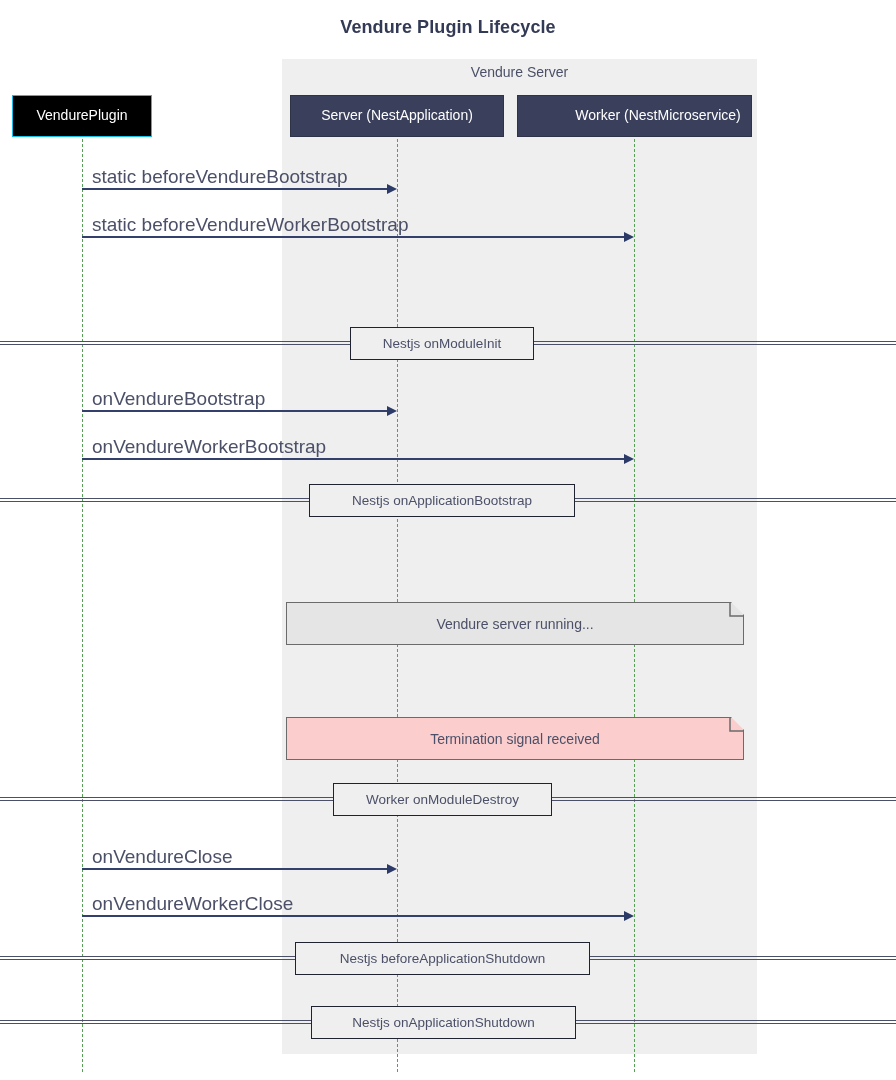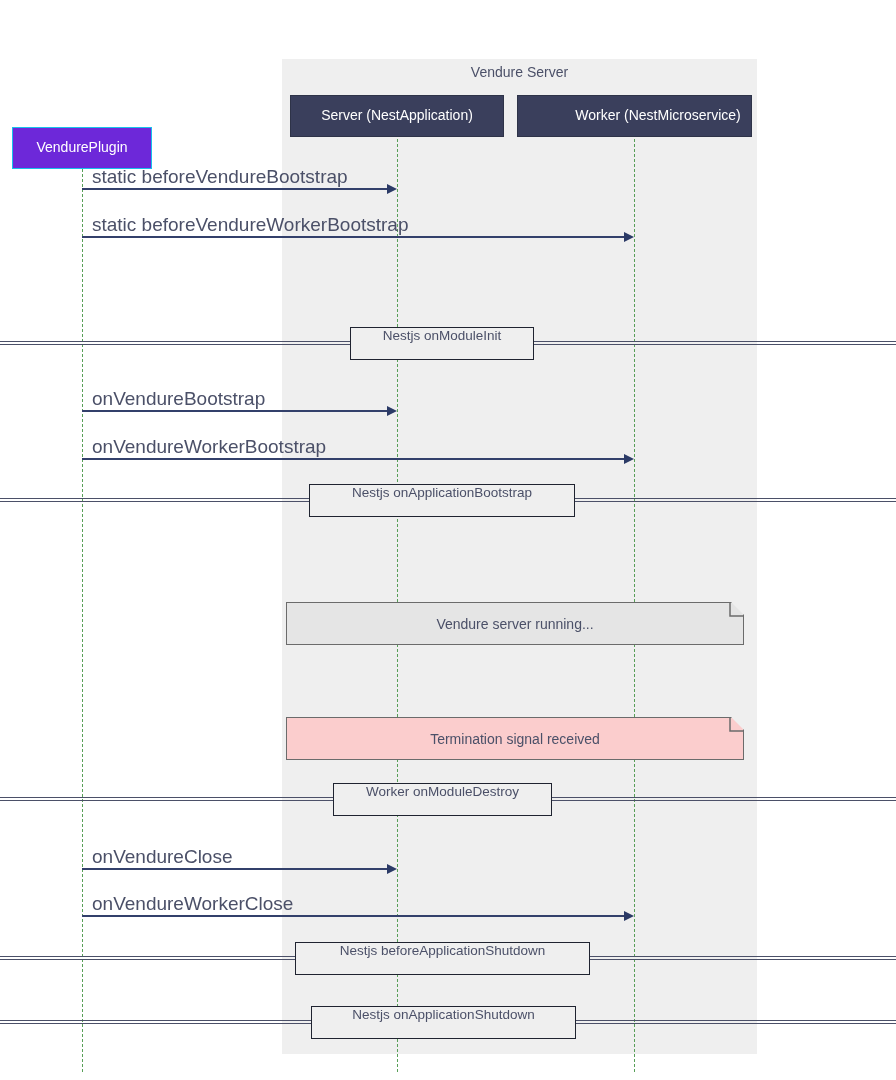--- a/index.html
+++ b/index.html
@@ -60,23 +60,22 @@
     display: flex;
     align-items: center;
     justify-content: center;
     font-size: 14px;
     color: #ffffff;
     border: 1px solid rgba(0,0,0,0.12);
     text-align: center;
     line-height: 1.1;
   }
   .participant.cyan {
-    background: #6d28d9;
+    background: #000000;
     border-color: #17c0eb;
-    margin-top: 32px;
   }
   .participant.navy {
     background: #3a3f5c;
     border-color: #2e3348;
   }
 
   
   .lifeline {
     position: absolute;
     width: 0;
@@ -112,20 +111,21 @@
     width: 896px;
     height: 4px;
     border-top: 1px solid #4b5068;
     border-bottom: 1px solid #4b5068;
     box-sizing: border-box;
   }
   .divider-box {
     position: absolute;
     box-sizing: border-box;
     display: flex;
+    align-items: center;
     justify-content: center;
     background: #efefef;
     border: 1.5px solid #1f2330;
     font-size: 13.5px;
     color: #4b5068;
     white-space: nowrap;
     padding: 0 12px;
   }
 
   
@@ -159,20 +159,21 @@
     width: 18px;
     height: 18px;
     pointer-events: none;
   }
 </style>
 </head>
 <body>
 
 <div id="diagram">
 
+  <div class="diagram-title">Vendure Plugin Lifecycle</div>
 
   <div class="group-box"></div>
   <div class="group-label">Vendure Server</div>
 
   <div id="lifelines">
       <div class="lifeline" style="left: 82px; top: 139px; height: 933px;"></div>
       <div class="lifeline" style="left: 397px; top: 139px; height: 933px;"></div>
       <div class="lifeline" style="left: 634px; top: 139px; height: 933px;"></div>
     </div>
 

